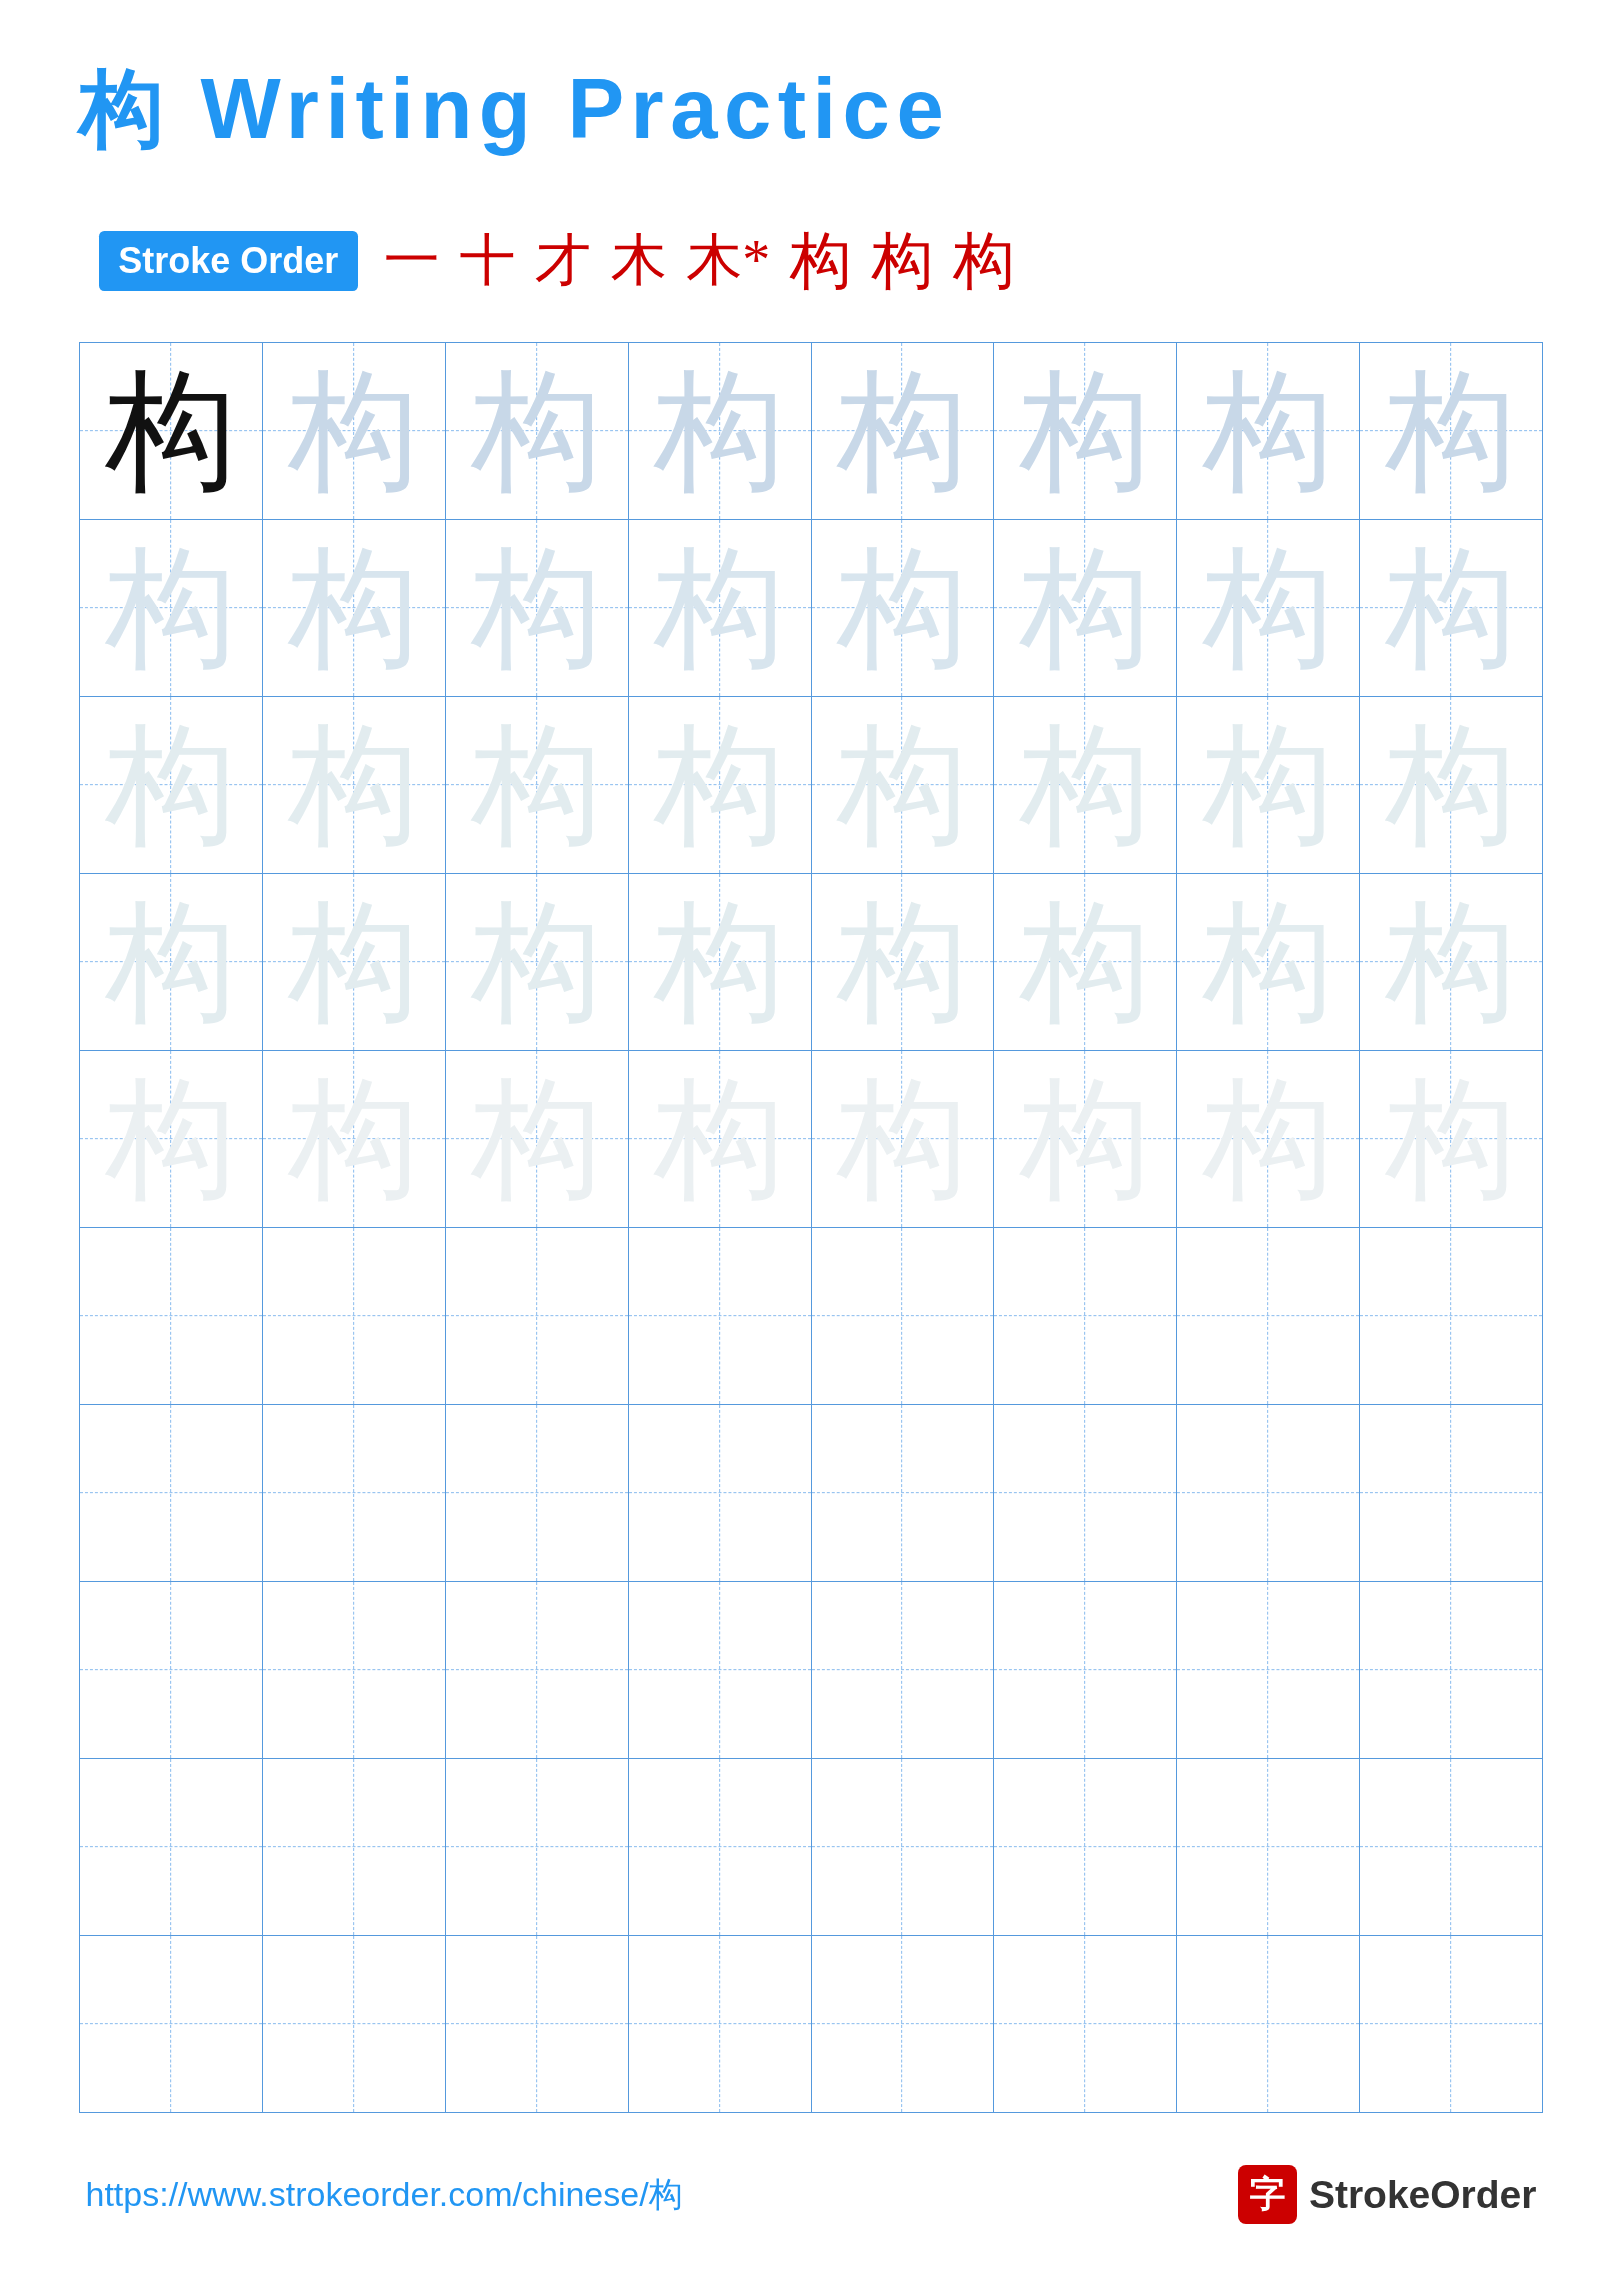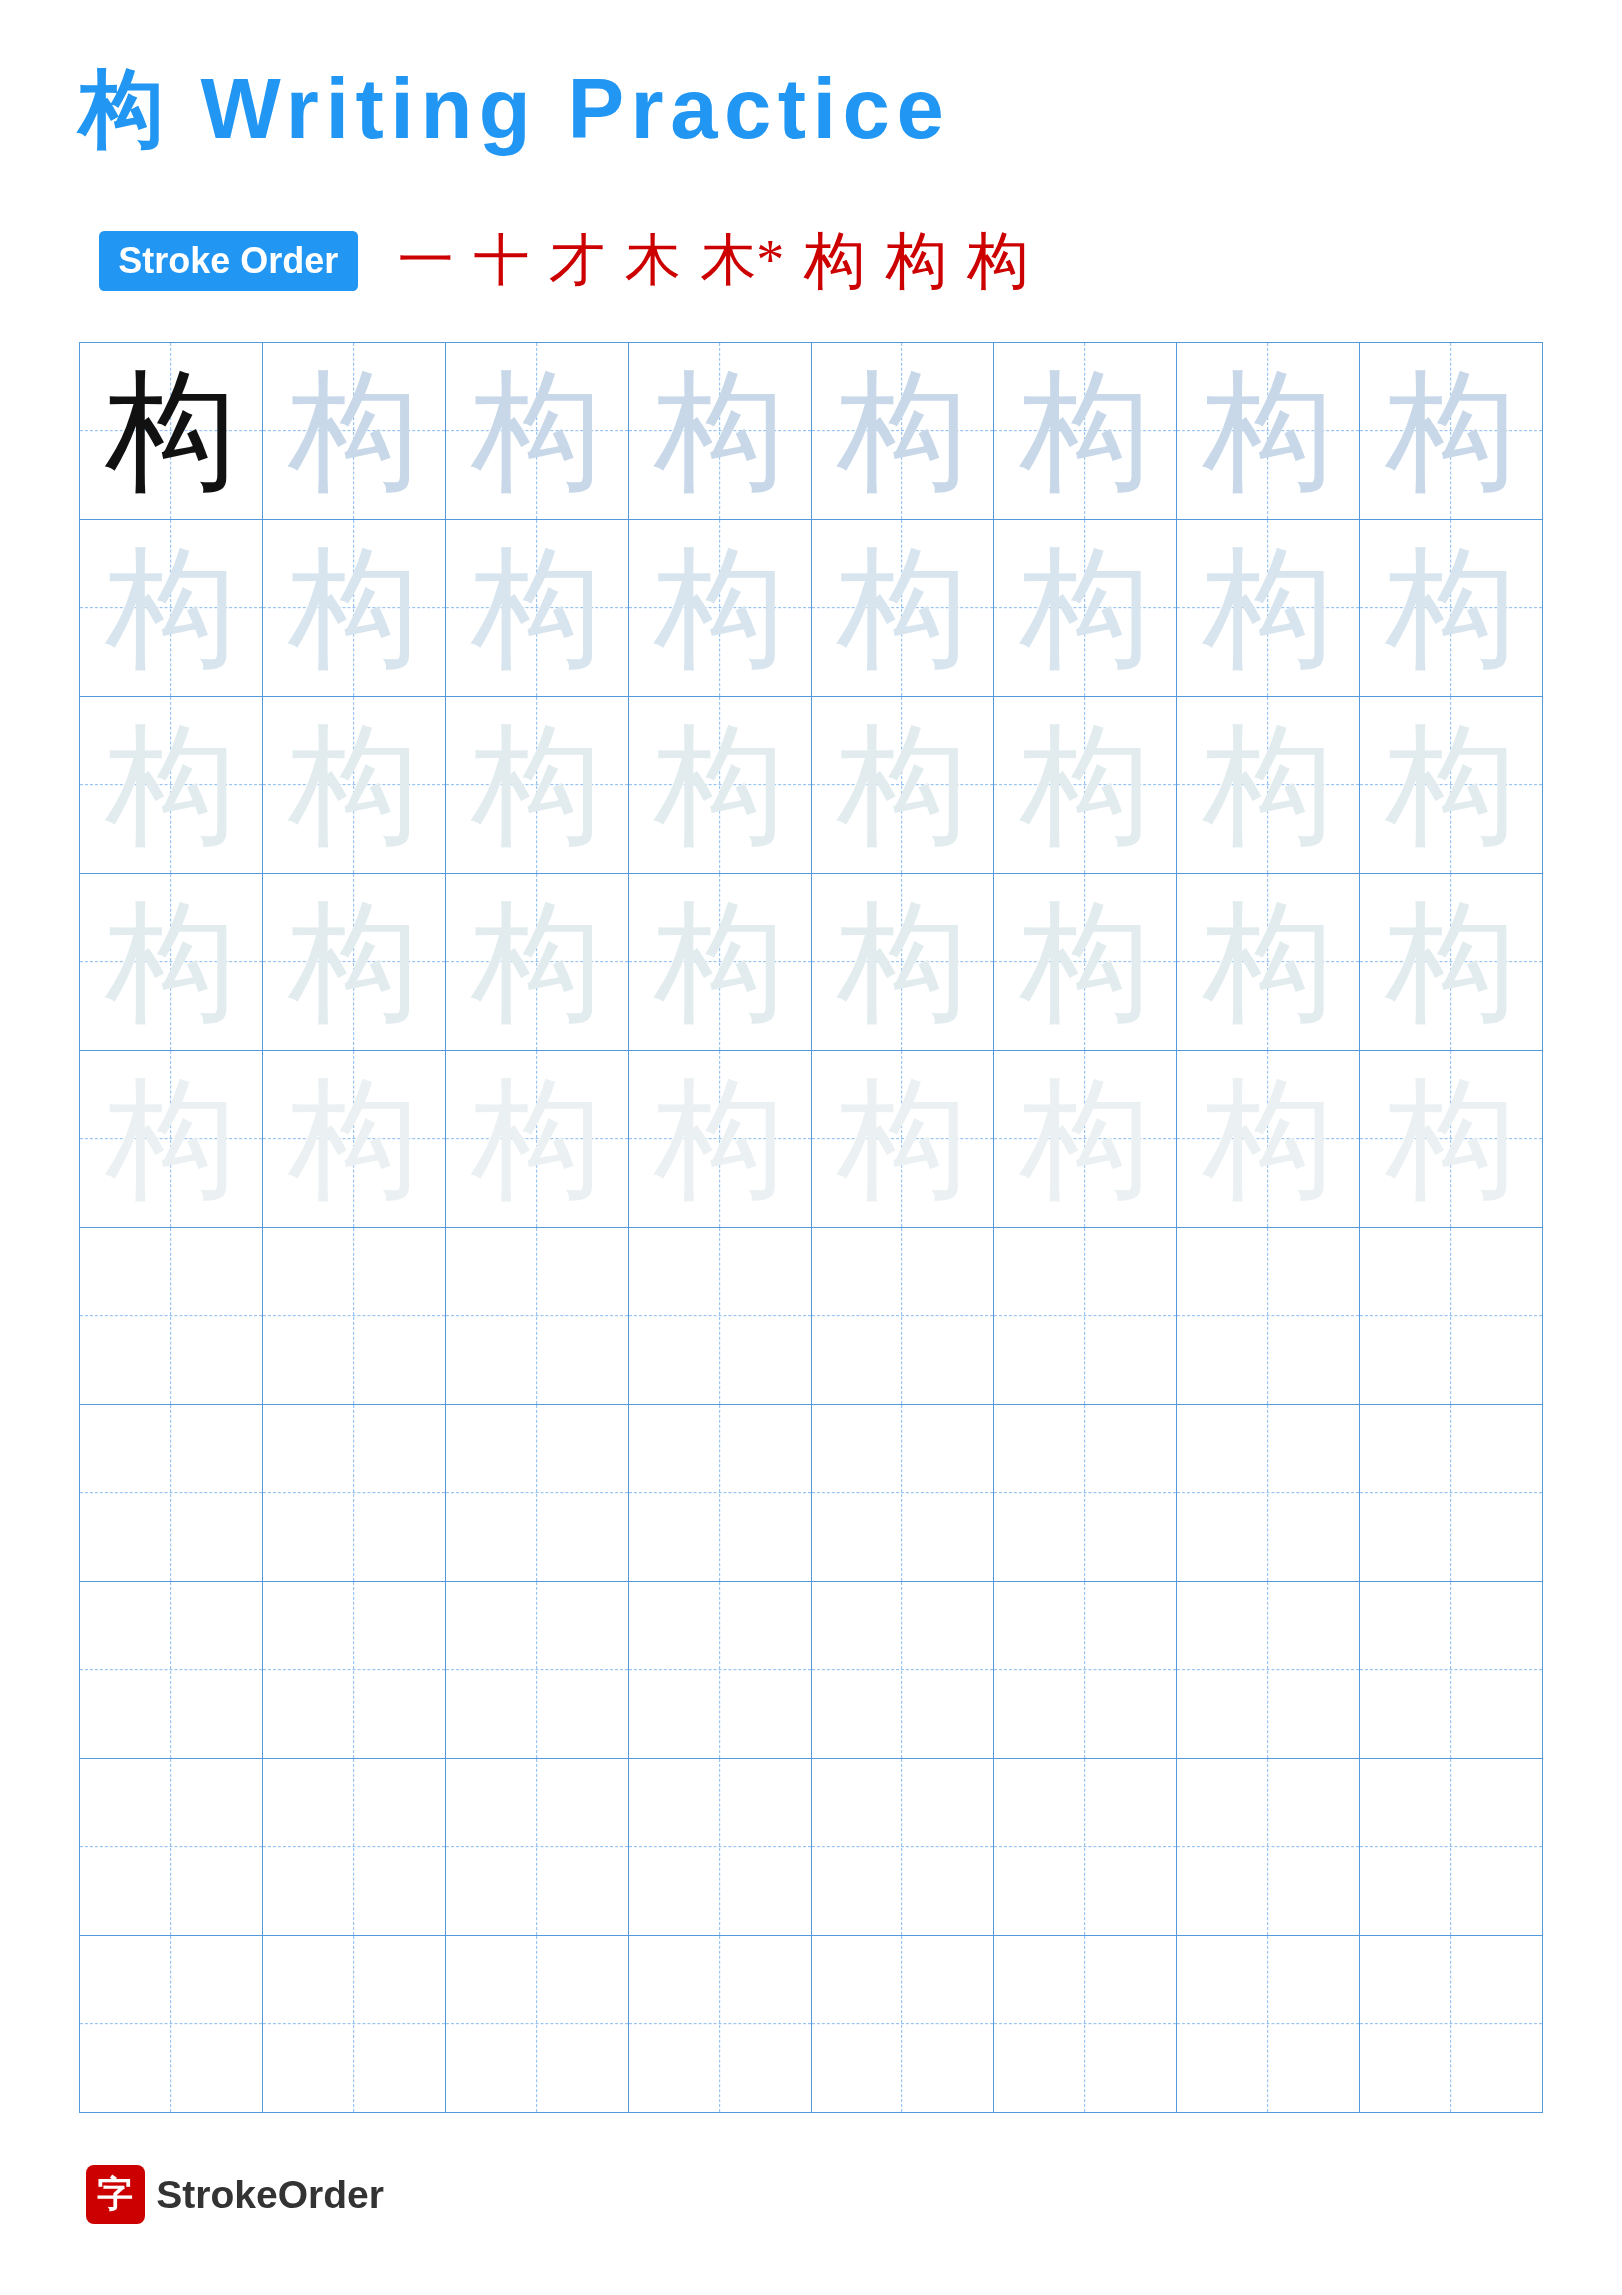--- a/index.html
+++ b/index.html
@@ -19,21 +19,21 @@
       font-weight: bold;
       color: #2196F3;
       margin-bottom: 52px;
       font-family: 'Arial', sans-serif;
       letter-spacing: 6.5px;
     }
 
     .stroke-order-row {
       display: flex;
       align-items: center;
-      gap: 40px;
+      gap: 26px;
       margin-bottom: 39px;
       padding-left: 19.6px;
     }
 
     .stroke-order-badge {
       background: #2196F3;
       color: white;
       font-size: 36px;
       font-weight: bold;
       padding: 9.2px 19.6px;
@@ -310,18 +310,19 @@
     <td class="empty-cell"></td>
     <td class="empty-cell"></td>
     <td class="empty-cell"></td>
     <td class="empty-cell"></td>
     <td class="empty-cell"></td>
   </tr>
 </tbody>
   </table>
 
 <div class="footer">
+  <span class="footer-url">https://www.strokeorder.com/chinese/构</span>
   <div class="footer-logo">
     <div class="logo-icon">字</div>
     <span>StrokeOrder</span>
   </div>
 </div>
 
 
 </body></html>

